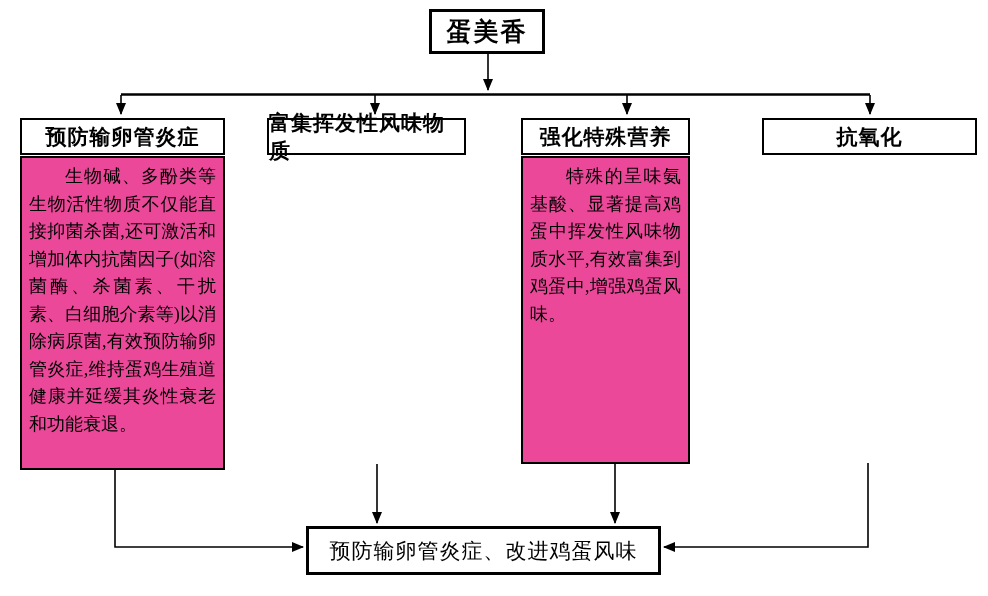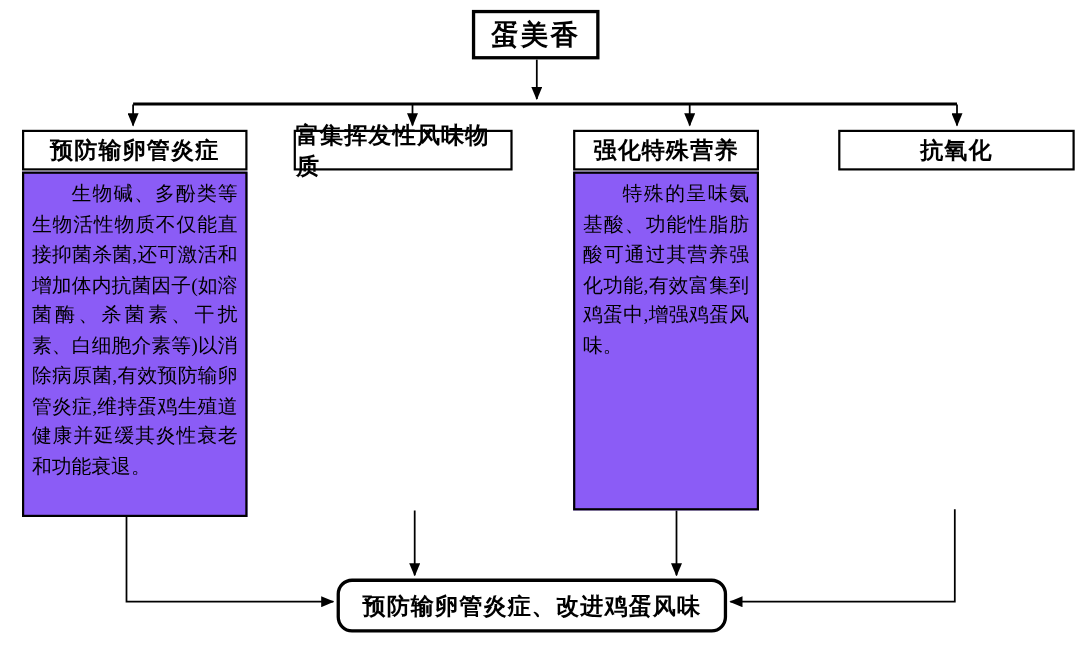--- a/index.html
+++ b/index.html
@@ -23,21 +23,21 @@
     text-align: center;
   }
   #top-box {
     left: 429px; top: 9px; width: 116px; height: 45px;
     font-family: "Liberation Sans", sans-serif;
     font-weight: bold; font-size: 25px; letter-spacing: 2px;
   }
   #bottom-box {
     left: 306px; top: 526px; width: 355px; height: 49px;
     font-family: "Liberation Sans", sans-serif;
-    font-weight: bold; font-size: 21px; letter-spacing: 1px; border-radius: 14px;
+    font-weight: normal; font-size: 21px; letter-spacing: 1px;
   }
   .col { position: absolute; top: 118px; }
   #col-0 { left: 20px;  width: 205px; }
   #col-1 { left: 267px; width: 199px; }
   #col-2 { left: 521px; width: 169px; }
   #col-3 { left: 762px; width: 215px; }
   .col-header {
     box-sizing: border-box;
     border: 2.5px solid #000;
     height: 37px;
@@ -49,21 +49,21 @@
   .col-body {
     box-sizing: border-box;
     border: 2px solid #000;
     margin-top: 1px;
     padding: 5px 7px 16px 7px;
     font-size: 18px;
     line-height: 27.5px;
     text-align: justify;
     text-justify: inter-ideograph;
     text-indent: 2em;
-    background: #8b5cf6;
+    background: #ec4899;
     overflow: hidden;
   }
   #col-0 .col-body { height: 314px; }
   #col-1 .col-body { height: 308px; }
   #col-2 .col-body { height: 308px; }
   #col-3 .col-body { height: 307px; }
   #connectors {
     position: absolute;
     left: 0; top: 0;
     pointer-events: none;
@@ -112,21 +112,21 @@
   <div id="col-1" class="col">
     <div class="col-header">
       <span>富集挥发性风味物质</span>
     </div>
   </div>
 
   <div id="col-2" class="col">
     <div class="col-header">
       <span>强化特殊营养</span>
     </div>
-    <div class="col-body">特殊的呈味氨基酸、功能性脂肪酸可通过其营养强化功能,有效富集到鸡蛋中,增强鸡蛋风味。</div>
+    <div class="col-body">特殊的呈味氨基酸、显著提高鸡蛋中挥发性风味物质水平,有效富集到鸡蛋中,增强鸡蛋风味。</div>
   </div>
 
   <div id="col-3" class="col">
     <div class="col-header">
       <span>抗氧化</span>
     </div>
   </div>
 
   <div id="bottom-box" class="box">
     <span>预防输卵管炎症、改进鸡蛋风味</span>

